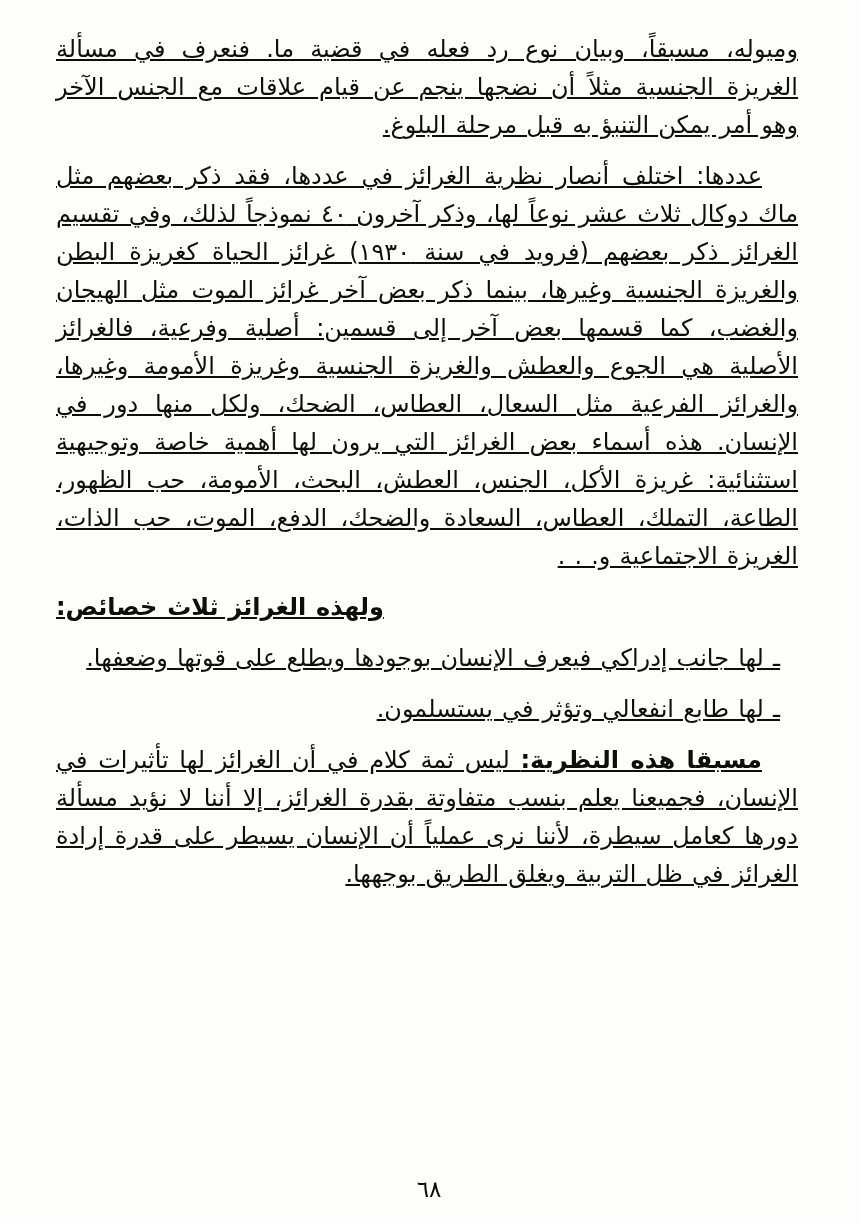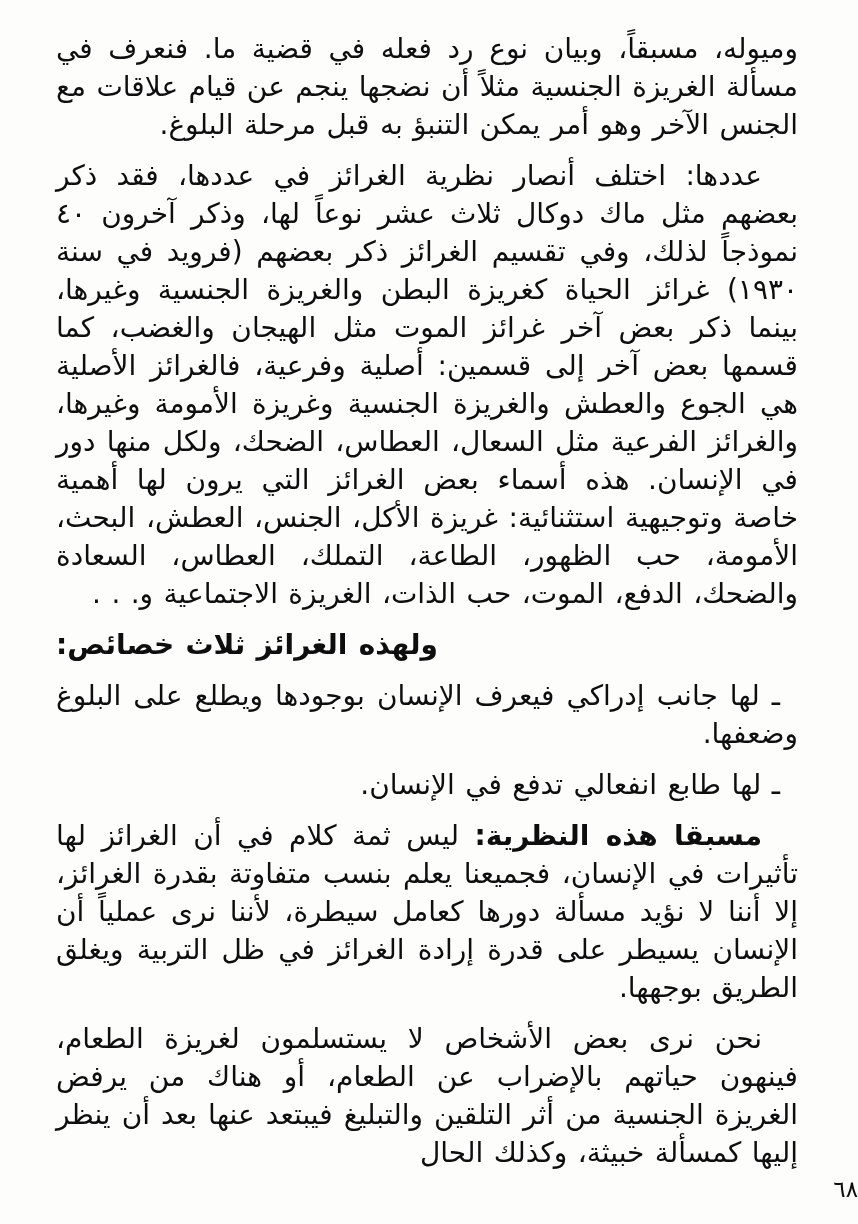--- a/index.html
+++ b/index.html
@@ -17,57 +17,57 @@
   }
   .page {
     position: absolute;
     inset: 0;
     box-sizing: border-box;
     padding: 30px 60px 0 56px;
     direction: rtl;
   }
   .text-column p {
     margin: 0 0 13px 0;
-    font-size: 28px;
+    font-size: 24px;
     line-height: 38px;
     text-align: justify;
     text-justify: inter-word;
     word-spacing: 1.5px;
     letter-spacing: 0;
+    text-decoration: underline;
   }
   .text-column p:last-child {
     margin-bottom: 0;
   }
   p.body { text-indent: 0; }
   p.body-indent { text-indent: 36px; }
   p.heading {
     font-weight: bold;
     text-indent: 36px;
     text-align: left;
   }
   p.bullet { text-indent: 18px; }
   .bold-lead { font-weight: bold; }
   .page-number {
     position: absolute;
     bottom: 20px;
     left: 0;
     right: 0;
-    text-align: right;
+    text-align: center;
     font-size: 23px;
     line-height: 30px;
     color: #0e0e0e;
   }
 </style>
 </head>
 <body>
 
 <div class="page">
   <div class="text-column" id="text-column">
       <p class="body">وميوله، مسبقاً، وبيان نوع رد فعله في قضية ما. فنعرف في مسألة الغريزة الجنسية مثلاً أن نضجها ينجم عن قيام علاقات مع الجنس الآخر وهو أمر يمكن التنبؤ به قبل مرحلة البلوغ.</p>
       <p class="body-indent">عددها: اختلف أنصار نظرية الغرائز في عددها، فقد ذكر بعضهم مثل ماك دوكال ثلاث عشر نوعاً لها، وذكر آخرون ٤٠ نموذجاً لذلك، وفي تقسيم الغرائز ذكر بعضهم (فرويد في سنة ١٩٣٠) غرائز الحياة كغريزة البطن والغريزة الجنسية وغيرها، بينما ذكر بعض آخر غرائز الموت مثل الهيجان والغضب، كما قسمها بعض آخر إلى قسمين: أصلية وفرعية، فالغرائز الأصلية هي الجوع والعطش والغريزة الجنسية وغريزة الأمومة وغيرها، والغرائز الفرعية مثل السعال، العطاس، الضحك، ولكل منها دور في الإنسان. هذه أسماء بعض الغرائز التي يرون لها أهمية خاصة وتوجيهية استثنائية: غريزة الأكل، الجنس، العطش، البحث، الأمومة، حب الظهور، الطاعة، التملك، العطاس، السعادة والضحك، الدفع، الموت، حب الذات، الغريزة الاجتماعية و. . .</p>
       <p class="heading">ولهذه الغرائز ثلاث خصائص:</p>
-      <p class="bullet">ـ لها جانب إدراكي فيعرف الإنسان بوجودها ويطلع على البلوغ وضعفها.</p>
-      <p class="bullet">ـ لها طابع انفعالي تدفع في الإنسان.</p>
+      <p class="bullet">ـ لها جانب إدراكي فيعرف الإنسان بوجودها ويطلع على قوتها وضعفها.</p>
+      <p class="bullet">ـ لها طابع انفعالي وتؤثر في يستسلمون.</p>
       <p class="body-indent"><span class="bold-lead">مسبقا هذه النظرية:</span> ليس ثمة كلام في أن الغرائز لها تأثيرات في الإنسان، فجميعنا يعلم بنسب متفاوتة بقدرة الغرائز، إلا أننا لا نؤيد مسألة دورها كعامل سيطرة، لأننا نرى عملياً أن الإنسان يسيطر على قدرة إرادة الغرائز في ظل التربية ويغلق الطريق بوجهها.</p>
-      <p class="body-indent">نحن نرى بعض الأشخاص لا يستسلمون لغريزة الطعام، فينهون حياتهم بالإضراب عن الطعام، أو هناك من يرفض الغريزة الجنسية من أثر التلقين والتبليغ فيبتعد عنها بعد أن ينظر إليها كمسألة خبيثة، وكذلك الحال</p>
     </div>
   <div class="page-number">٦٨</div>
 </div>
 
 </body></html>

